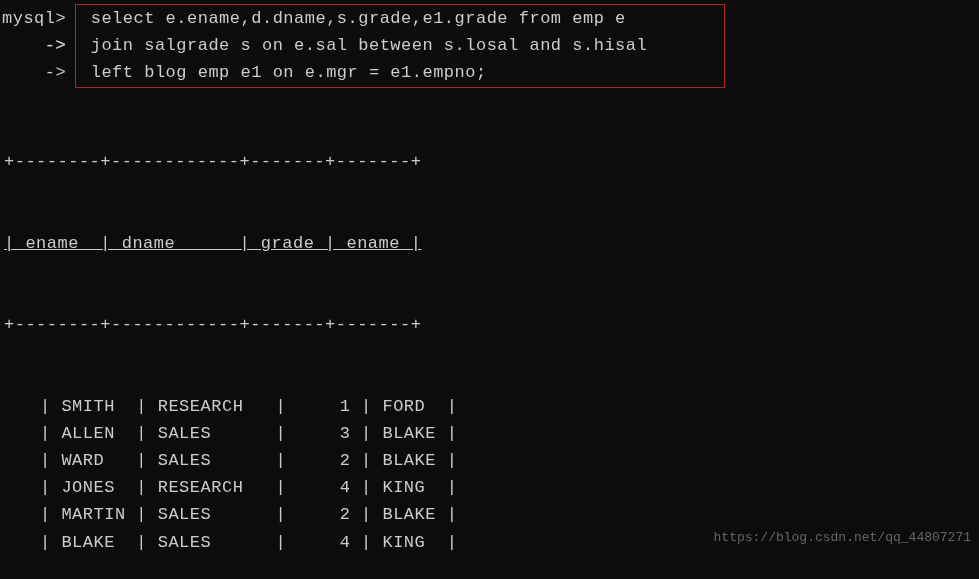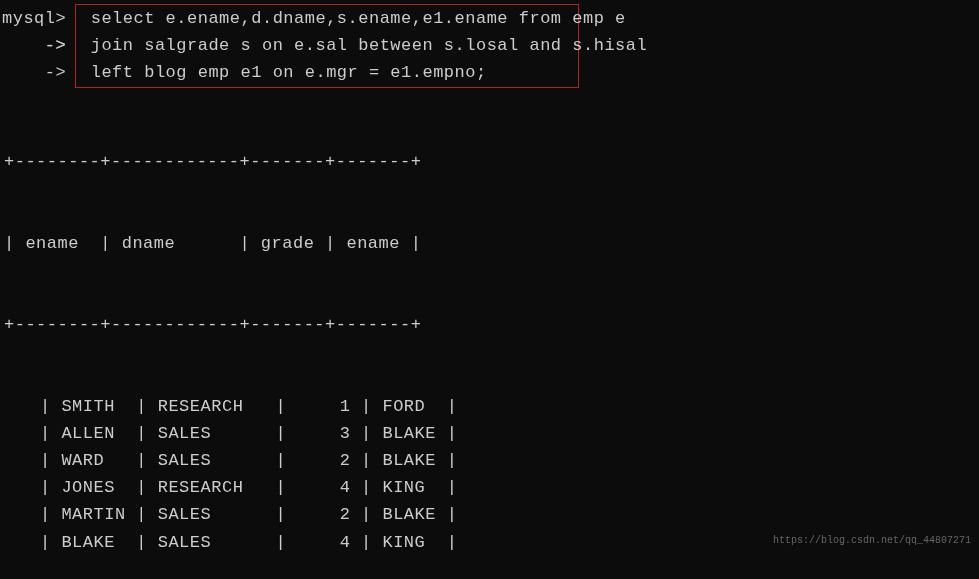--- a/index.html
+++ b/index.html
@@ -17,62 +17,63 @@
       width: 979px;
       height: 579px;
       overflow: hidden;
       position: relative;
       letter-spacing: 0.5px;
     }
     .sql-block {
       border: 1px solid #b22222;
       padding: 0 4px;
       margin: 0 4px 6px 75px;
-      width: 504px;
+      width: 650px;
       position: relative;
     }
     .prompt-row {
       display: flex;
       white-space: pre;
     }
     .prompt-label {
       position: absolute;
       left: -74px;
       white-space: pre;
     }
     .table-container {
       white-space: pre;
       padding-left: 4px;
     }
     .separator-line {
       white-space: pre;
     }
     .header-row {
       white-space: pre;
+      text-decoration: underline;
     }
     .data-row {
       white-space: pre;
       margin-left: 36px;
     }
     .watermark {
       position: absolute;
       right: 8px;
       bottom: 30px;
       color: #666666;
-      font-size: 10px;
+      font-size: 13px;
       letter-spacing: 0;
     }
   </style>
 </head>
 <body>
 
 <div class="sql-block">
   <div class="prompt-row">
     <span class="prompt-label">mysql&gt;</span>
-    <span> select e.ename,d.dname,s.ename,e1.ename from emp e</span>
+    <span> select e.ename,d.dname,s.grade,e1.grade from emp e</span>
   </div>
   <div class="prompt-row">
     <span class="prompt-label">    -&gt;</span>
   </div>
   <div class="prompt-row">
     <span class="prompt-label">    -&gt;</span>
     <span> join salgrade s on e.sal between s.losal and s.hisal</span>
   </div>
   <div class="prompt-row">
     <span class="prompt-label">    -&gt;</span>

